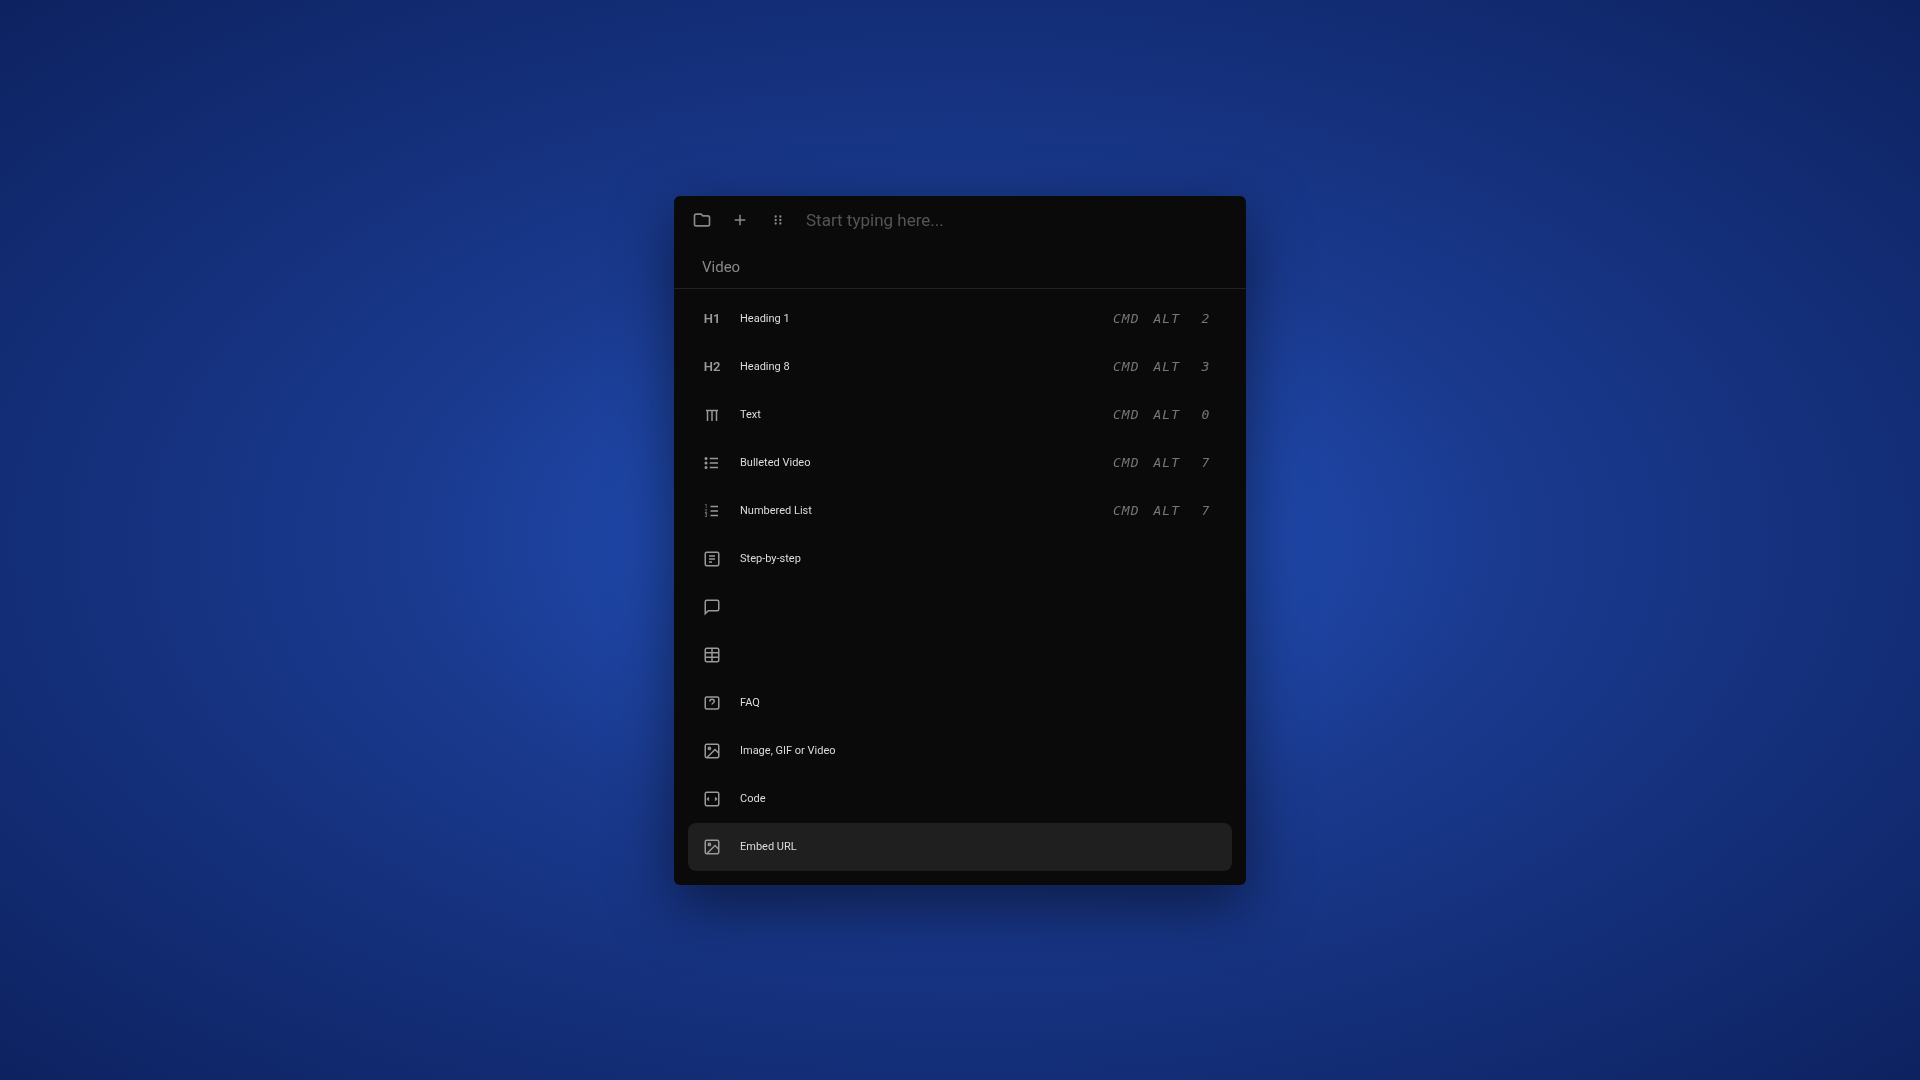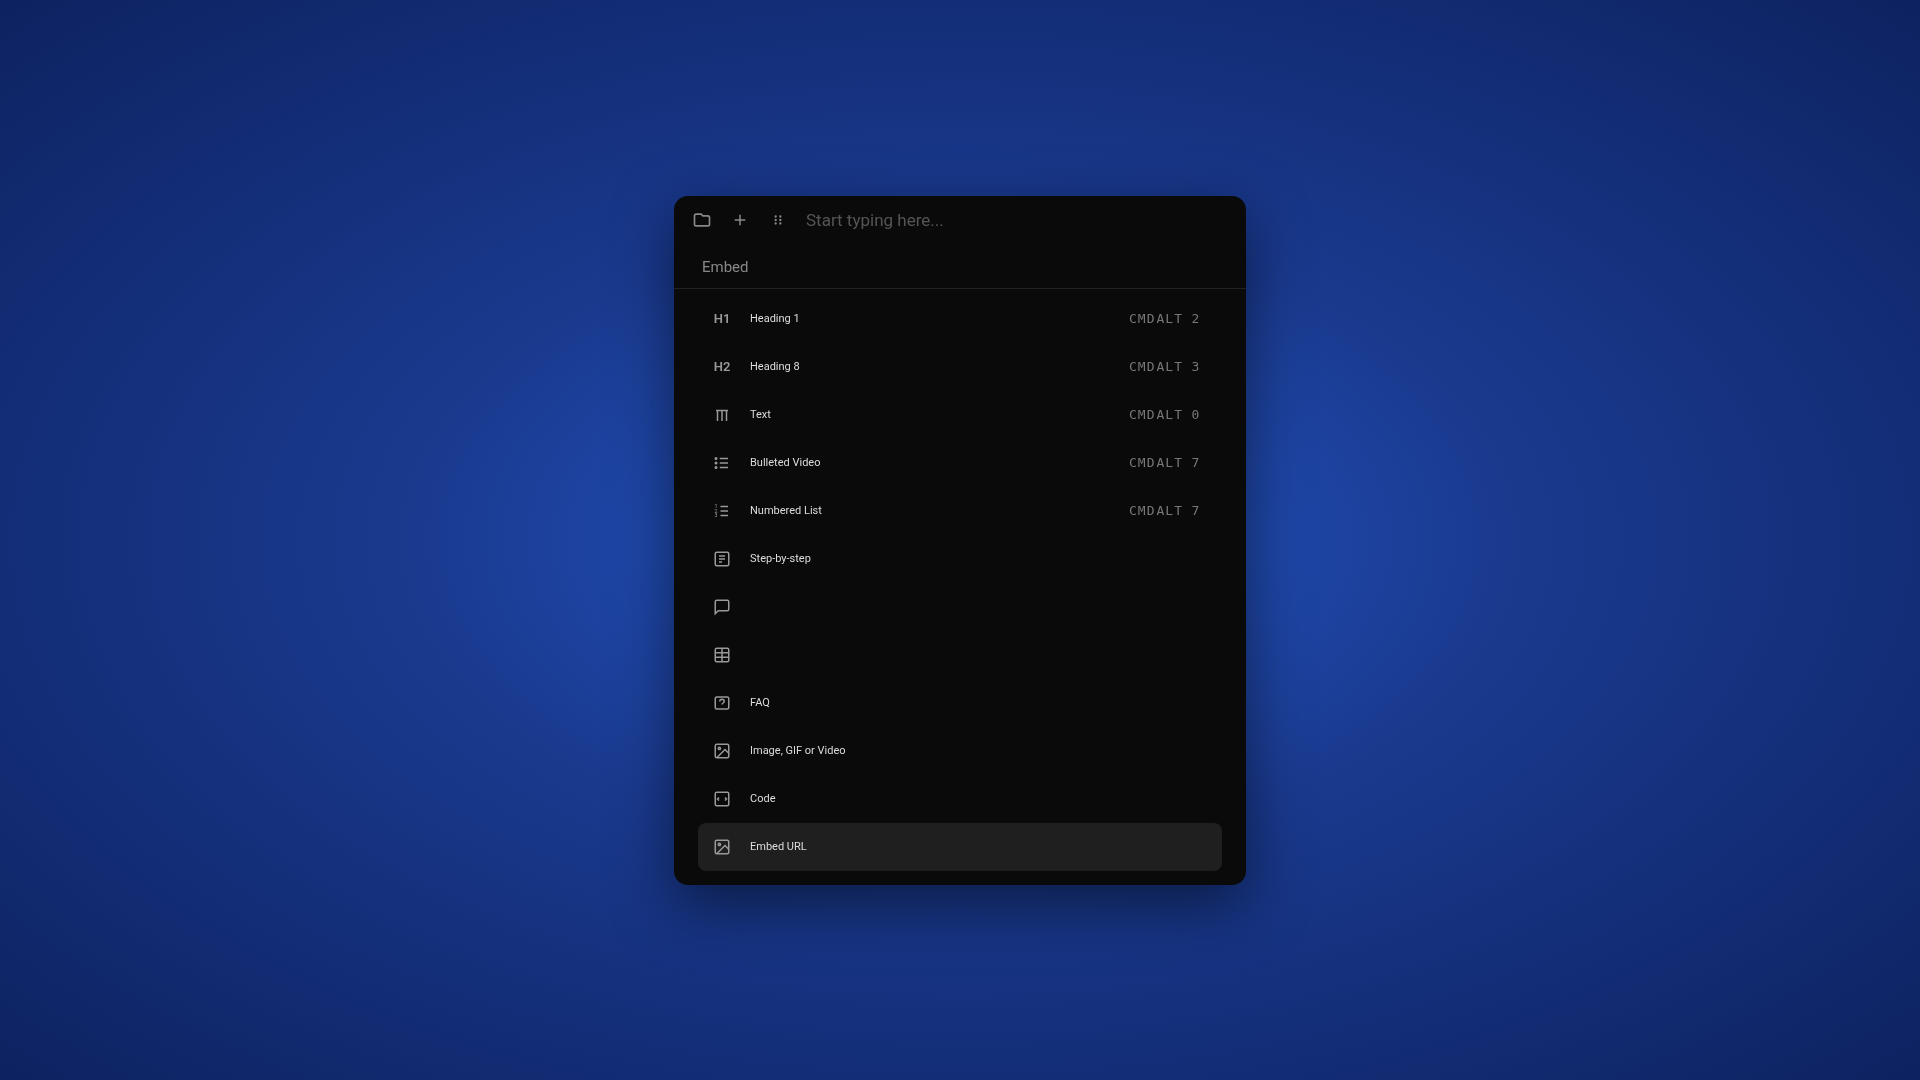--- a/index.html
+++ b/index.html
@@ -15,21 +15,21 @@
       font-family: -apple-system, BlinkMacSystemFont, 'Segoe UI', Roboto, sans-serif;
       display: flex;
       align-items: center;
       justify-content: center;
       overflow: hidden;
     }
     
     .panel {
       width: 572px;
       background: #0a0a0a;
-      border-radius: 14px;
+      border-radius: 6px;
       overflow: hidden;
       box-shadow: 0 20px 60px rgba(0,0,0,0.5);
     }
     
     .header {
       display: flex;
       align-items: center;
       padding: 14px 18px;
       gap: 18px;
     }
@@ -60,21 +60,21 @@
     
     .section-header {
       padding: 14px 28px 12px;
       color: #888;
       font-size: 15px;
       border-bottom: 1px solid #222;
       margin-bottom: 6px;
     }
     
     .menu-list {
-      padding: 0 24px 14px;
+      padding: 0 14px 14px;
     }
     
     .menu-item {
       display: flex;
       align-items: center;
       padding: 14px 14px;
       border-radius: 8px;
       cursor: pointer;
       gap: 18px;
     }
@@ -101,25 +101,26 @@
     }
     
     .menu-label {
       flex: 1;
       color: #ddd;
       font-size: 11px;
     }
     
     .shortcut {
       display: flex;
-      gap: 1px;
+      gap: 14px;
       color: #777;
       font-size: 13px;
       font-family: 'SF Mono', Monaco, monospace;
       letter-spacing: 1px;
+      font-style: italic;
     }
     
     .shortcut span {
       min-width: 24px;
       text-align: center;
     }
   </style>
 </head>
 <body>
 
@@ -142,21 +143,21 @@
         <circle cx="16" cy="6" r="2"></circle>
         <circle cx="8" cy="12" r="2"></circle>
         <circle cx="16" cy="12" r="2"></circle>
         <circle cx="8" cy="18" r="2"></circle>
         <circle cx="16" cy="18" r="2"></circle>
       </svg>
     </div>
     <input type="text" class="input-field" placeholder="Start typing here..." style="">
   </div>
 
-  <div class="section-header">Embed</div>
+  <div class="section-header">Video</div>
 
   <div class="menu-list">
 
     <div class="menu-item">
       <div class="menu-icon text-icon">H1</div>
       <div class="menu-label">Heading 1</div>
       <div class="shortcut">
         <span>CMD</span>
         <span>ALT</span>
         <span>2</span>

